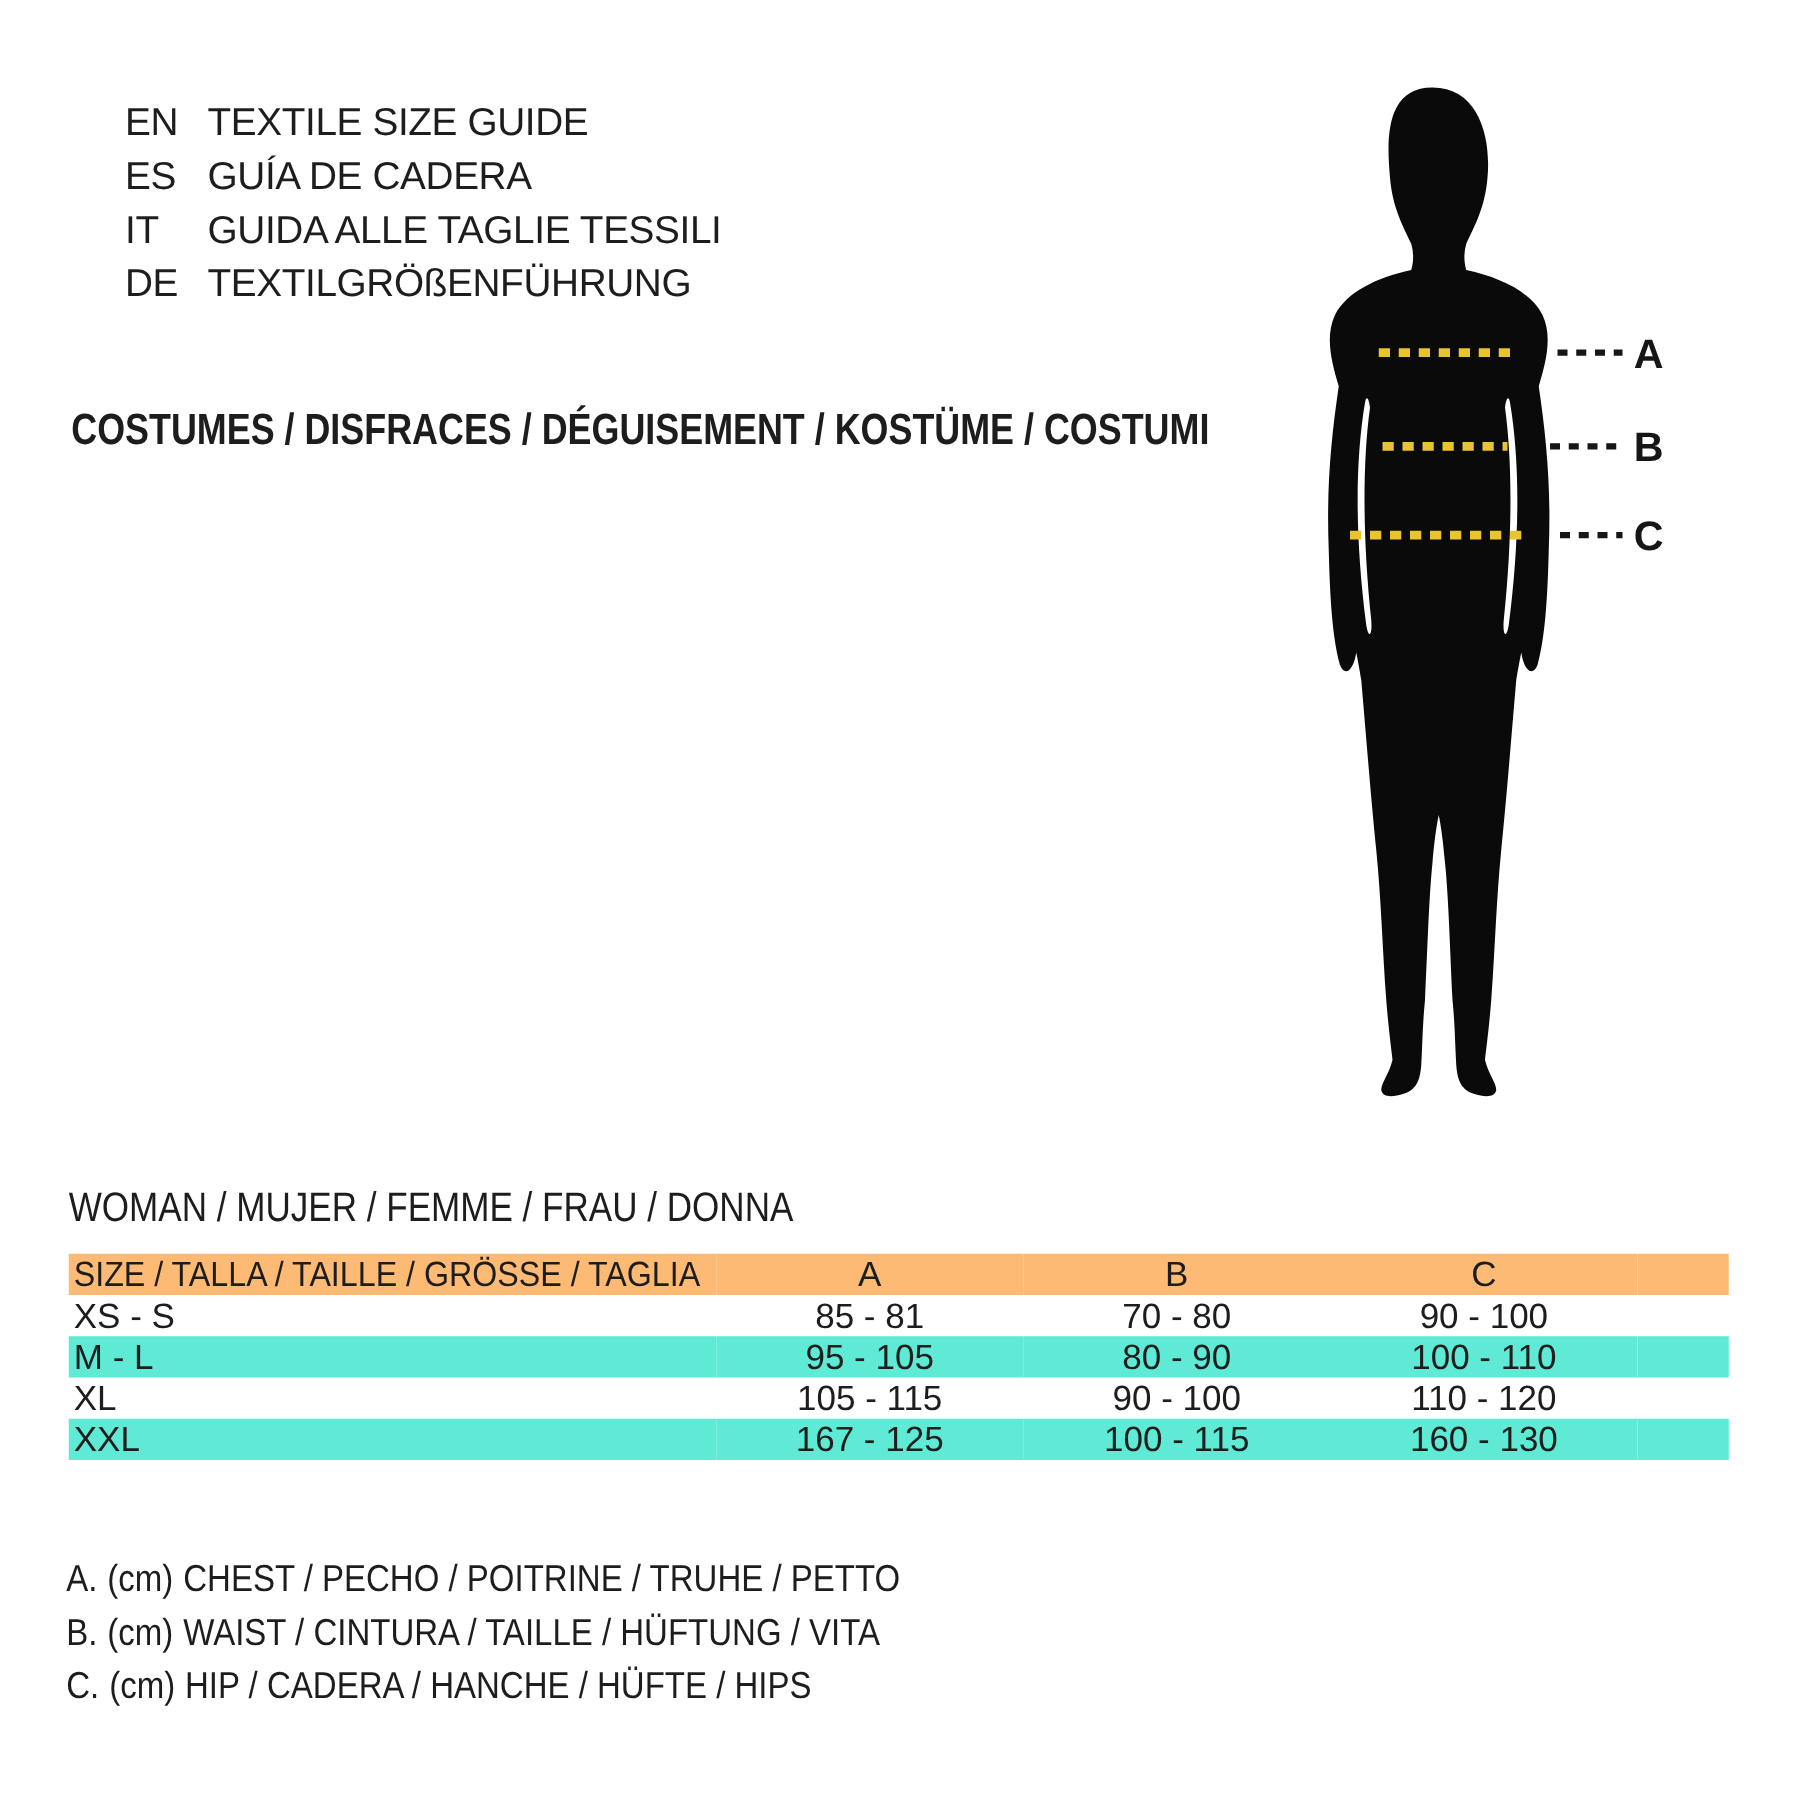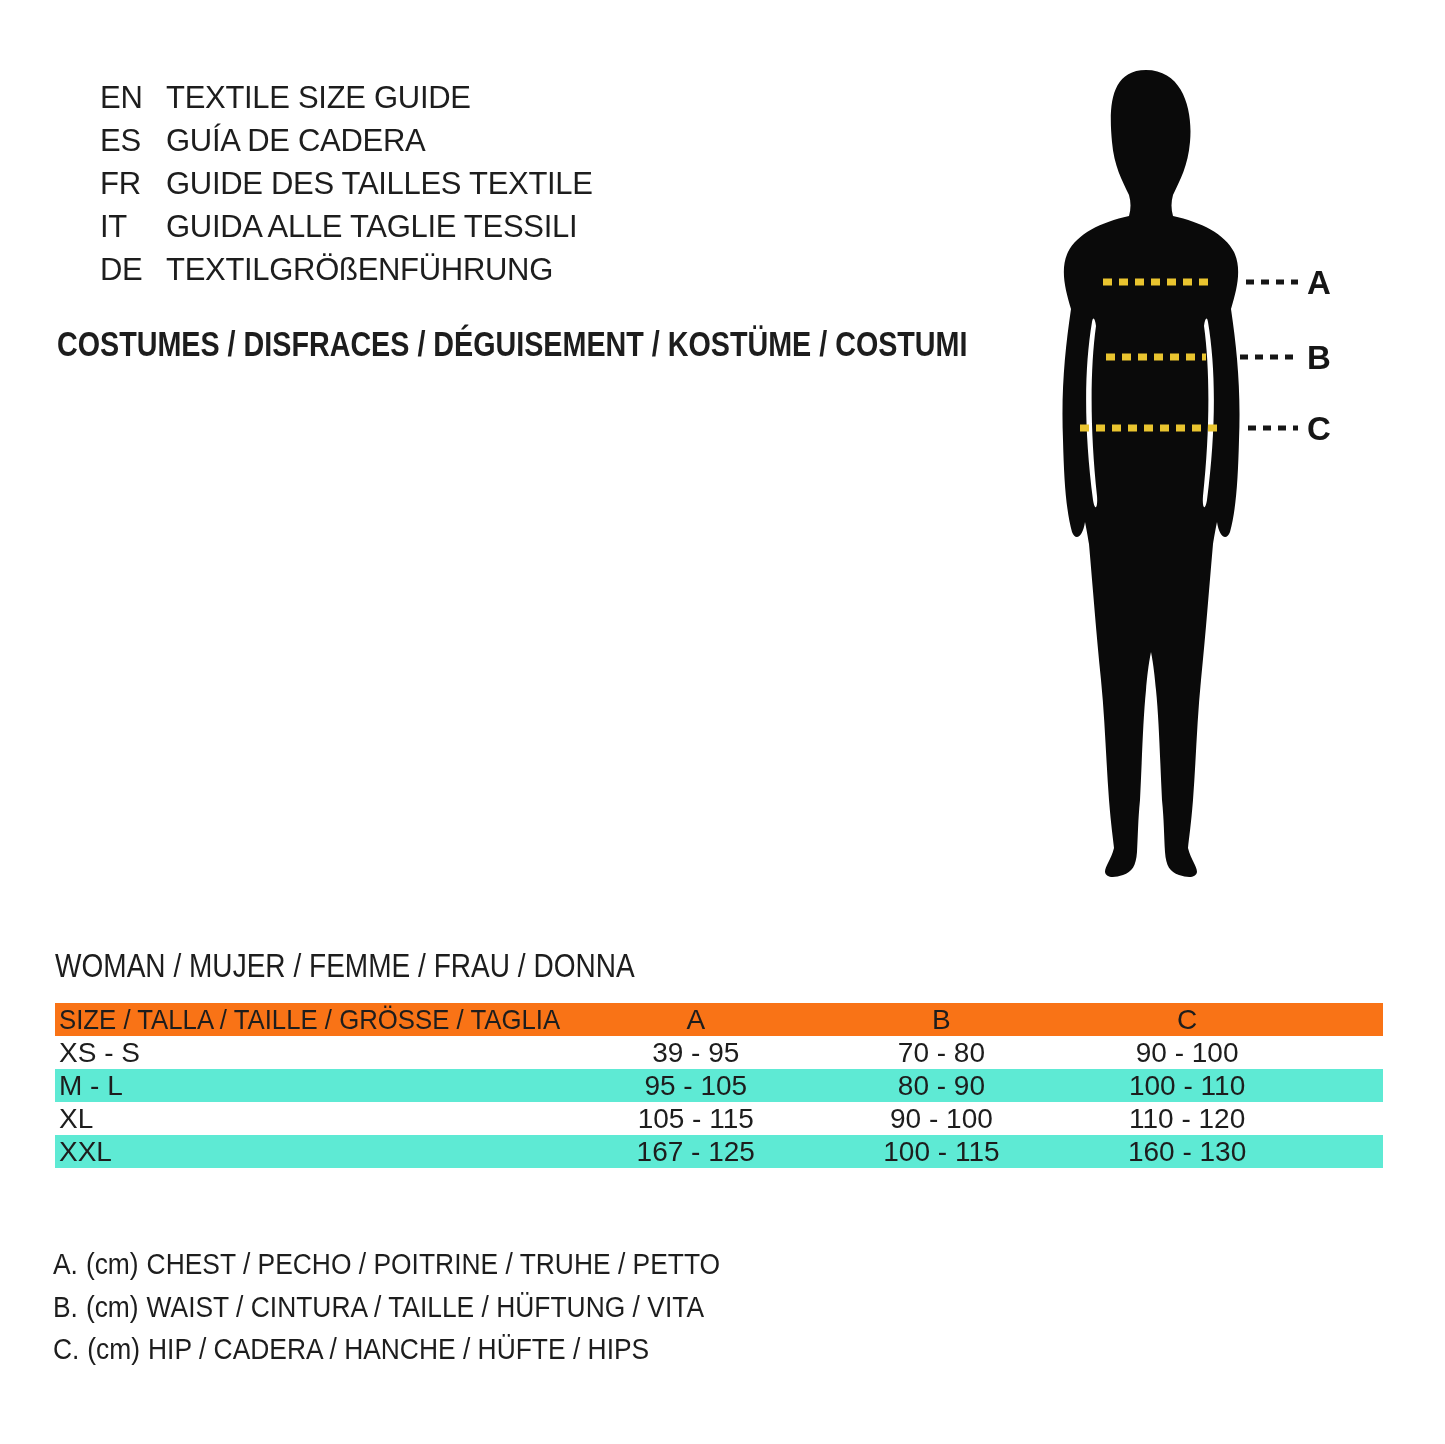--- a/index.html
+++ b/index.html
@@ -48,21 +48,21 @@
     border-collapse:collapse; table-layout:fixed;
     font-size:28px;
   }
   .size-table tr { height:33px; }
   .size-table th, .size-table td {
     padding:0; font-weight:400; vertical-align:middle;
     white-space:nowrap; overflow:visible;
   }
   .size-table th:first-child, .size-table td:first-child { text-align:left; padding-left:4px; }
   .size-table th:nth-child(n+2), .size-table td:nth-child(n+2) { text-align:center; }
-  .size-table .header-row { background:#f97316; }
+  .size-table .header-row { background:#fdba74; }
   .size-table .row-alt { background:#5eead4; }
   .condense { display:inline-block; transform:scaleX(0.92); transform-origin:left center; }
 
   
   .legend-block { left:53px; top:1243px; }
   .legend-row {
     height:42.5px; line-height:42.5px; font-size:30px; white-space:nowrap;
     transform:scaleX(0.88); transform-origin:left top;
   }
   .legend-letter { margin-right:9px; }
@@ -70,23 +70,20 @@
 </style>
 </head>
 <body>
 
 <div class="abs lang-block">
   <div class="lang-row">
     <span class="lang-code">EN</span><span class="lang-label">TEXTILE SIZE GUIDE</span>
   </div>
   <div class="lang-row">
     <span class="lang-code">ES</span><span class="lang-label">GUÍA DE CADERA</span>
-  </div>
-  <div class="lang-row">
-    <span class="lang-code">FR</span><span class="lang-label">GUIDE DES TAILLES TEXTILE</span>
   </div>
   <div class="lang-row">
     <span class="lang-code">IT</span><span class="lang-label">GUIDA ALLE TAGLIE TESSILI</span>
   </div>
   <div class="lang-row">
     <span class="lang-code">DE</span><span class="lang-label">TEXTILGRÖßENFÜHRUNG</span>
   </div>
 </div>
 
 <div class="abs main-heading">COSTUMES / DISFRACES / DÉGUISEMENT / KOSTÜME / COSTUMI</div>
@@ -161,21 +158,21 @@
   <tbody>
     <tr class="header-row">
       <th><span class="condense">SIZE / TALLA / TAILLE / GRÖSSE / TAGLIA</span></th>
       <th>A</th>
       <th>B</th>
       <th>C</th>
       <th></th>
     </tr>
     <tr>
       <td>XS - S</td>
-      <td>39 - 95</td>
+      <td>85 - 81</td>
       <td>70 - 80</td>
       <td>90 - 100</td>
       <td></td>
     </tr>
     <tr class="row-alt">
       <td>M - L</td>
       <td>95 - 105</td>
       <td>80 - 90</td>
       <td>100 - 110</td>
       <td></td>

